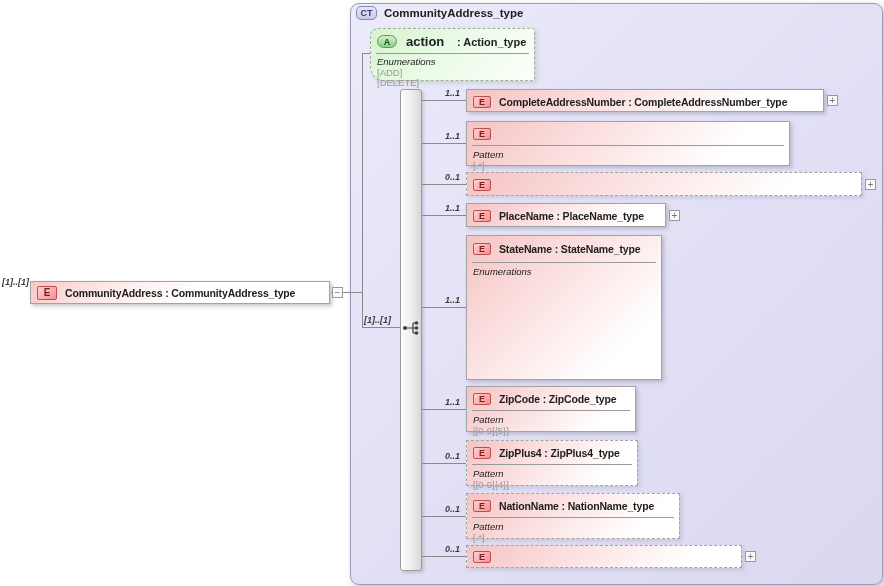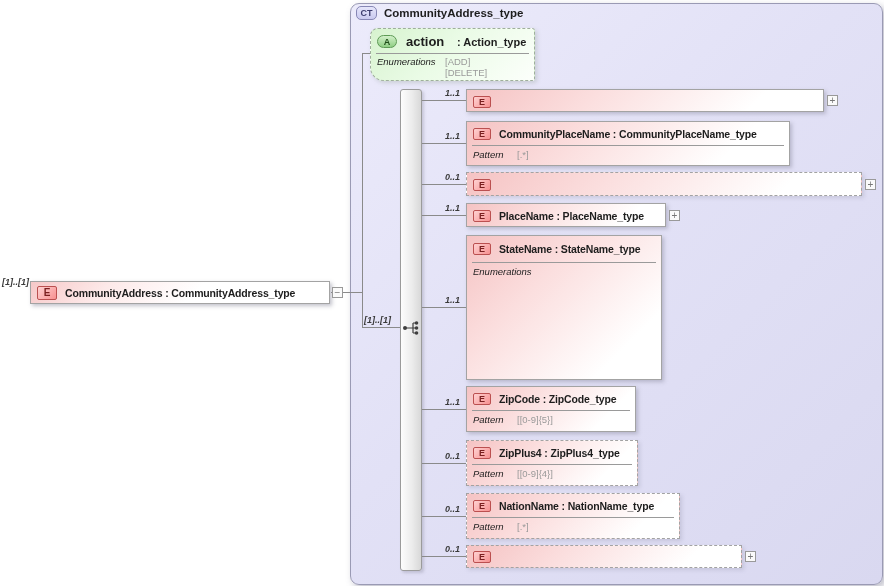--- a/index.html
+++ b/index.html
@@ -24,21 +24,21 @@
         background:linear-gradient(135deg,#d7f3cf 0%,#eafbe6 45%,#fcfffb 100%);
         border:1px dashed #9fae9c;border-radius:8px 3px 3px 14px;
         box-shadow:2px 2px 4px rgba(110,130,110,.25);box-sizing:border-box;}
   .badge.a-badge{width:20px;height:13px;font-size:9px;color:#1f4d1a;
         background:linear-gradient(180deg,#d2f0c9,#8fce84);
         border:1px solid #5d9a55;border-radius:7px;}
   .attr-name-row{display:flex;align-items:center;height:23px;padding:1px 6px 0 6px;gap:9px;}
   .attr-name{font-size:13px;font-weight:bold;color:#1d1d1d;min-width:42px;}
   .attr-type{font-size:11px;font-weight:bold;color:#1d1d1d;text-align:right;}
   .sep{border-top:1px solid #9a9a9a;margin:0 5px;}
-  .facet{display:flex;padding:3px 6px 2px 6px;font-size:9.5px;line-height:10.5px;}
+  .facet{display:flex;padding:3px 6px 2px 6px;font-size:9.5px;line-height:10.5px;flex-direction:column;}
   .flabel{font-style:italic;color:#222;min-width:40px;margin-right:4px;}
   .flabel.wide{min-width:64px;}
   .fvalues{color:#9a9a9a;}
   .fvalues div{white-space:nowrap;}
 
   
   .node{position:absolute;box-sizing:border-box;background:
         linear-gradient(135deg,#f5c3c3 0%,#fbdede 35%,#ffffff 80%);
         border:1px solid #a3a3a3;box-shadow:2px 2px 4px rgba(120,120,140,.4);}
   .node.dashed{border:1px dashed #a3a3a3;box-shadow:2px 2px 4px rgba(120,120,140,.22);}
@@ -133,28 +133,28 @@
   <div class="hline" style="left:422px;top:463px;width:44px"></div>
   <div class="card" style="left:422px;top:451px">0..1</div>
   <div class="hline" style="left:422px;top:516px;width:44px"></div>
   <div class="card" style="left:422px;top:504px">0..1</div>
   <div class="hline" style="left:422px;top:556px;width:44px"></div>
   <div class="card" style="left:422px;top:544px">0..1</div>
 
   <div class="node" style="left:466px;top:89px;width:358px;height:23px">
     <div class="name-row">
       <span class="badge e-badge">E</span>
+      <span class="ename">CompleteAddressNumber : CompleteAddressNumber_type</span>
     </div>
   </div>
   <div class="sqbtn" style="left:827px;top:95px">+</div>
 
   <div class="node" style="left:466px;top:121px;width:324px;height:45px">
     <div class="name-row">
       <span class="badge e-badge">E</span>
-      <span class="ename">CommunityPlaceName : CommunityPlaceName_type</span>
     </div>
     <div class="sep"></div>
     <div class="facet">
       <span class="flabel">Pattern</span>
       <div class="fvalues">
           <div>[.*]</div>
         </div>
     </div>
   </div>
 

